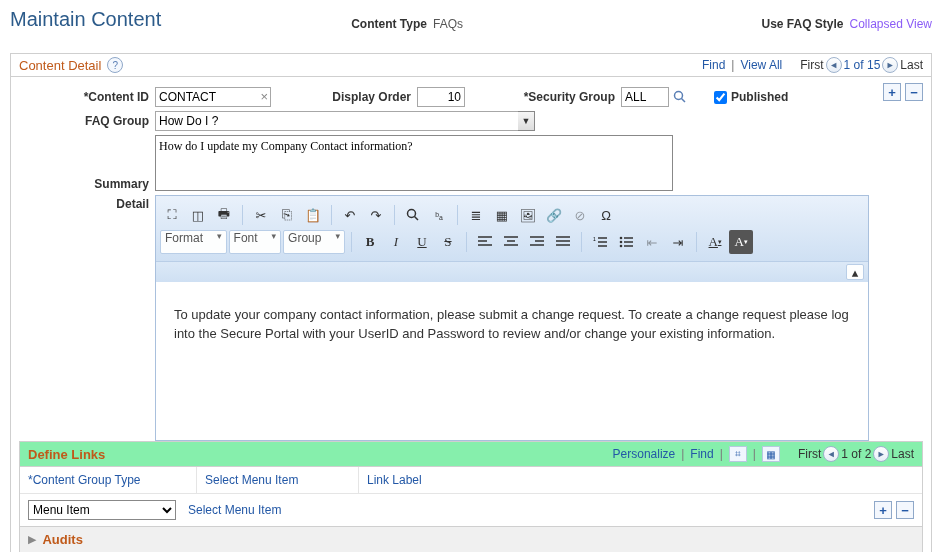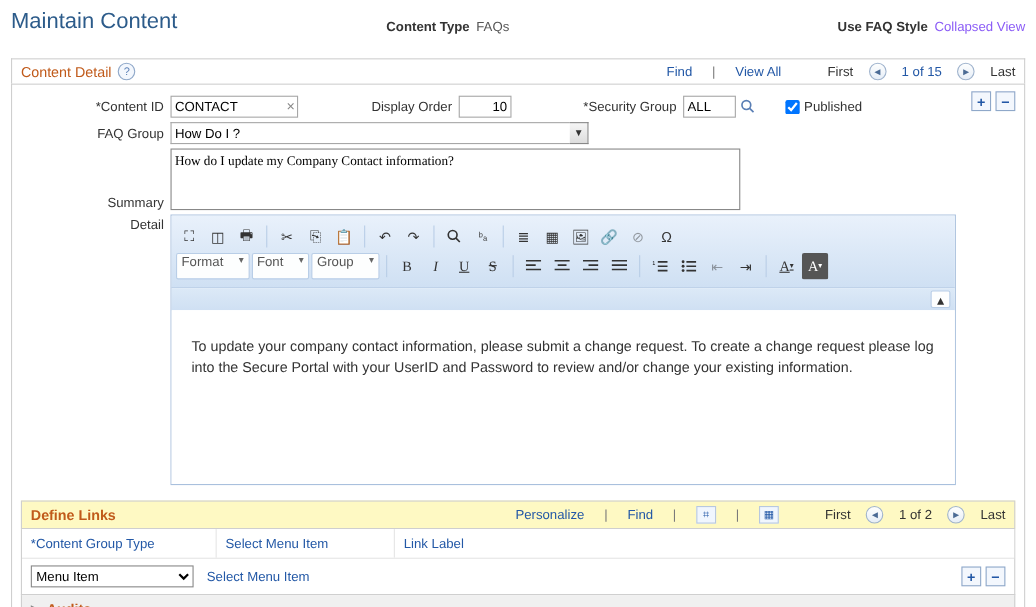--- a/index.html
+++ b/index.html
@@ -9,21 +9,21 @@
 .page-title{color:#2c5b8a;font-size:20px}
 .ct-label{margin-left:190px;font-weight:bold;font-size:12px}
 .ct-val{margin-left:6px;color:#555}
 .faq-style{margin-left:auto;font-weight:bold}
 .faq-style-val{margin-left:6px;color:#8b5cf6}
 .cdbar{display:flex;align-items:center;border:1px solid #cfcfcf;border-bottom:none;background:#fff;padding:3px 8px;margin-top:22px}
 .cdtitle{color:#c05a1a;font-size:13px}
 .help-icon{width:14px;height:14px;border:1px solid #8fa8c9;border-radius:50%;display:inline-flex;align-items:center;justify-content:center;font-size:10px;color:#5a7fb5;margin-left:6px;background:#f3f7fd}
 a.link{color:#2358a6;text-decoration:none;cursor:pointer}
 .sep{color:#7a7a7a;margin:0 4px}
-.navright{margin-left:auto;display:flex;align-items:center;gap:14px}
+.navright{margin-left:auto;display:flex;align-items:center;gap:2px}
 .arrow-btn{width:14px;height:14px;border:1px solid #9fb3cd;border-radius:50%;background:linear-gradient(#fdfefe,#e7eef7);display:inline-flex;align-items:center;justify-content:center;font-size:9px;color:#4b6b95;cursor:pointer}
 .body-box{border:1px solid #cfcfcf;padding:10px 8px 8px 8px}
 .sqbtn{width:16px;height:16px;border:1px solid #8fa8c9;background:#f3f7fd;display:inline-flex;align-items:center;justify-content:center;font-size:13px;font-weight:bold;color:#2358a6;cursor:pointer;line-height:1}
 .row{display:flex;align-items:center;margin-bottom:4px}
 .lbl{width:130px;text-align:right;padding-right:6px;color:#333}
 input[type=text]{border:1px solid #a7a7a7;height:18px;padding:0 3px;font-family:inherit;font-size:12px}
 .clearx{position:absolute;right:3px;top:2px;cursor:pointer;color:#888;font-size:13px}
 .relpos{position:relative}
 select{border:1px solid #888;height:20px;font-family:inherit;font-size:12px;background:#fff}
 .dropbtn{width:16px;height:18px;border:1px solid #888;border-left:none;background:linear-gradient(#f5f5f5,#ddd);display:inline-flex;align-items:center;justify-content:center;font-size:9px;cursor:pointer}
@@ -32,30 +32,30 @@
 .summary-ta{border:1px solid #888;width:510px;height:48px;padding:3px;font-family:Liberation Serif, serif;font-size:12px;resize:none}
 .rte{margin-left:0;border:1px solid #a9c0dd;width:712px}
 .rte-toolbar{background:linear-gradient(#e9f1fb,#cfe0f3);border-bottom:1px solid #b9cee7;padding:4px}
 .rte-row{display:flex;align-items:center;gap:2px;margin:3px 0;flex-wrap:wrap}
 .tb{width:22px;height:22px;display:inline-flex;align-items:center;justify-content:center;border:1px solid transparent;cursor:pointer;color:#333;font-size:13px;border-radius:2px}
 .tbsep{width:1px;height:20px;background:#b9cee7;margin:0 4px}
 .combo{height:22px;border:1px solid #b9cee7;background:#fdfefe;display:inline-flex;align-items:flex-start;padding:0 4px;cursor:pointer;border-radius:2px;font-size:12px;color:#555}
 .combo .car{margin-left:14px;font-size:9px;color:#666}
 .rte-collapse{text-align:right;padding:2px 4px;background:linear-gradient(#dce9f7,#cfe0f3)}
 .rte-content{padding:24px 18px;min-height:110px;background:#fff;color:#333;font-size:13px;line-height:1.45}
-.section-hdr{display:flex;align-items:center;border:1px solid #cfcfcf;background:#fef9c3;padding:4px 8px;margin-top:14px}
+.section-hdr{display:flex;align-items:center;border:1px solid #cfcfcf;background:#86efac;padding:4px 8px;}
 .sec-title{color:#c05a1a;font-weight:bold;font-size:13px}
 .inline-icon{width:16px;height:14px;display:inline-flex;align-items:center;justify-content:center;border:1px solid #b7c8df;background:#f0f6fe;font-size:10px;color:#2358a6;cursor:pointer}
 .grid{border:1px solid #cfcfcf;border-top:none}
 .grid-head{display:flex;background:#fff}
 .gh{padding:6px 8px;color:#2358a6;font-size:12px;border-right:1px solid #e5e5e5}
 .grid-row{display:flex;align-items:center;padding:6px 8px;border-top:1px solid #e5e5e5}
 .audits{border:1px solid #cfcfcf;border-top:none;display:flex;align-items:center;padding:5px 8px;background:#f0f0f0}
 .tri{color:#888;margin-right:6px;font-size:11px}
-.bold{font-weight:normal}
+.bold{font-weight:bold}
 svg{display:block}
 .detail-wrap{display:flex;align-items:flex-start}
 </style>
 </head>
 <body>
 
 <div class="page">
 
   <div class="hdr">
     <div class="page-title">Maintain Content</div>

